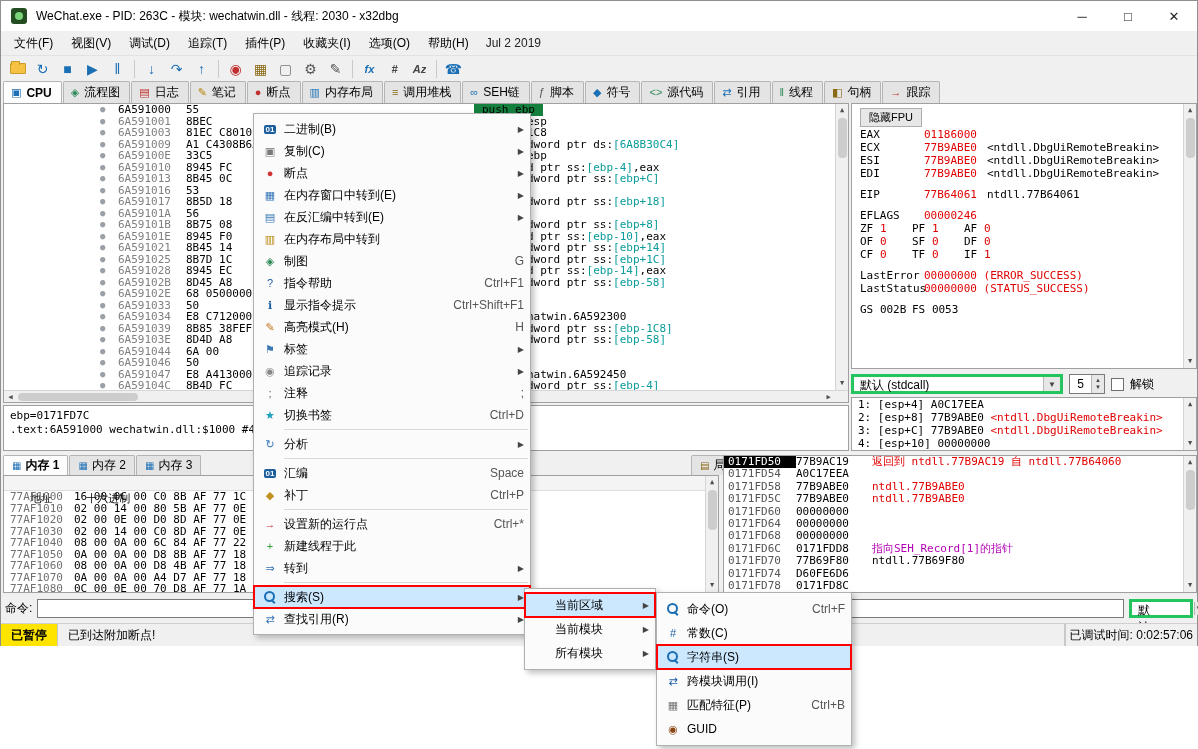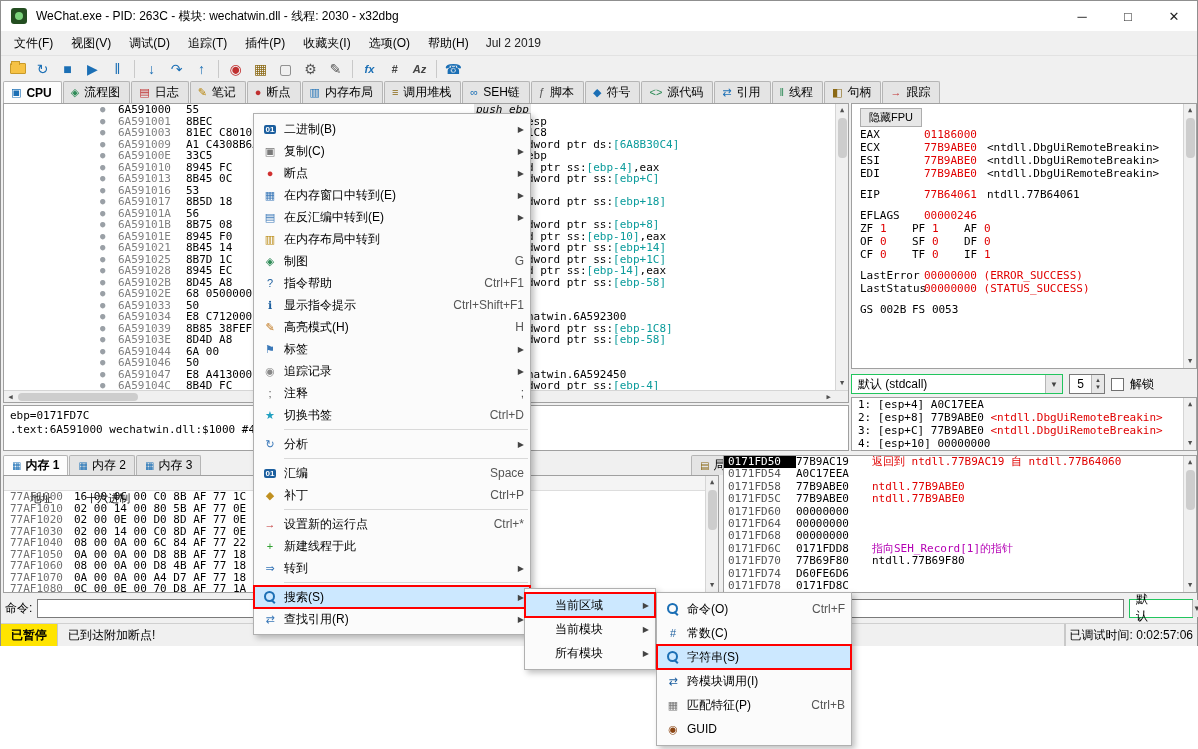--- a/index.html
+++ b/index.html
@@ -50,21 +50,21 @@
 
   
   #disasm { left:2px; top:102px; width:846px; height:300px; }
   .drow { height:11.5px; line-height:11.5px; white-space:pre; position:relative; }
   .dgut { position:absolute; left:96px; color:#9aa0a6; font-size:9px; top:0; }
   .daddr { position:absolute; left:114px; color:#808080; }
   .drow.sel .daddr { color:#000; font-weight:normal; }
   .dbytes { position:absolute; left:182px; color:#000; }
   .dinstr { position:absolute; left:470px; color:#000; }
   .dinstr .teal { color:#0a9b9b; }
-  .dinstr.green { background:#e5e5e5; color:#000; padding:0 2px;font-style:italic; }
+  .dinstr.green { background:#15803d; color:#000; padding:0 8px; }
 
   
   #infobox { left:2px; top:404px; width:846px; height:46px; background:#fff; border:1px solid #a0a0a0; font-family:"DejaVu Sans Mono",monospace; font-size:11px; padding:3px 6px; }
   #infobox div { height:14px; line-height:14px; }
 
   
   #regs { left:850px; top:102px; width:346px; height:266px; }
   #fpu-btn { position:absolute; left:8px; top:4px; border:1px solid #adadad; background:#e7e7e7; padding:1px 8px; font-family:"Liberation Sans",sans-serif; font-size:11px; }
   #reg-lines { position:absolute; left:8px; top:24px; right:16px; }
   .rrow { height:13px; line-height:13px; white-space:pre; }
@@ -73,21 +73,21 @@
   .rname.u { text-decoration:underline; }
   .rval { color:#e00000; }
   .rnote { color:#000; margin-left:10px; }
   .fl { display:inline-block; width:52px; }
   .fl b { font-weight:normal; color:#000; }
   .fl span { color:#e00000; }
   .fl.blk span { color:#000; }
 
   
   #convrow { position:absolute; left:850px; top:372px; width:346px; height:22px; display:flex; align-items:center; gap:6px; font-size:12px; }
-  .combo { background:#fff; border:1px solid #22c55e; height:20px; display:flex; align-items:center; padding-left:6px; position:relative;gap:44px; }
+  .combo { background:#fff; border:3px solid #22c55e; height:20px; display:flex; padding-left:6px; position:relative;gap:44px; }
   .combo .arrow { margin-left:auto; width:17px; height:100%; background:#e7e7e7; border-left:1px solid #b5b5b5; display:flex; align-items:center; justify-content:center; font-size:8px; color:#444; }
   #conv-combo { width:212px; }
   .spin { width:36px; height:20px; background:#fff; border:1px solid #7a7a7a; display:flex; align-items:center; }
   .spin .v { flex:1; text-align:center; }
   .spin .ud { width:13px; font-size:6px; line-height:7px; color:#444; text-align:center; border-left:1px solid #b5b5b5; background:#e7e7e7; height:100%; display:flex; flex-direction:column; justify-content:center; }
   .chk { width:13px; height:13px; border:1px solid #707070; background:#fff; }
   #args { left:850px; top:396px; width:346px; height:54px; }
   .arow { height:13px; line-height:13px; white-space:pre; padding-left:6px; }
   .arow .red { color:#e00000; }
 

